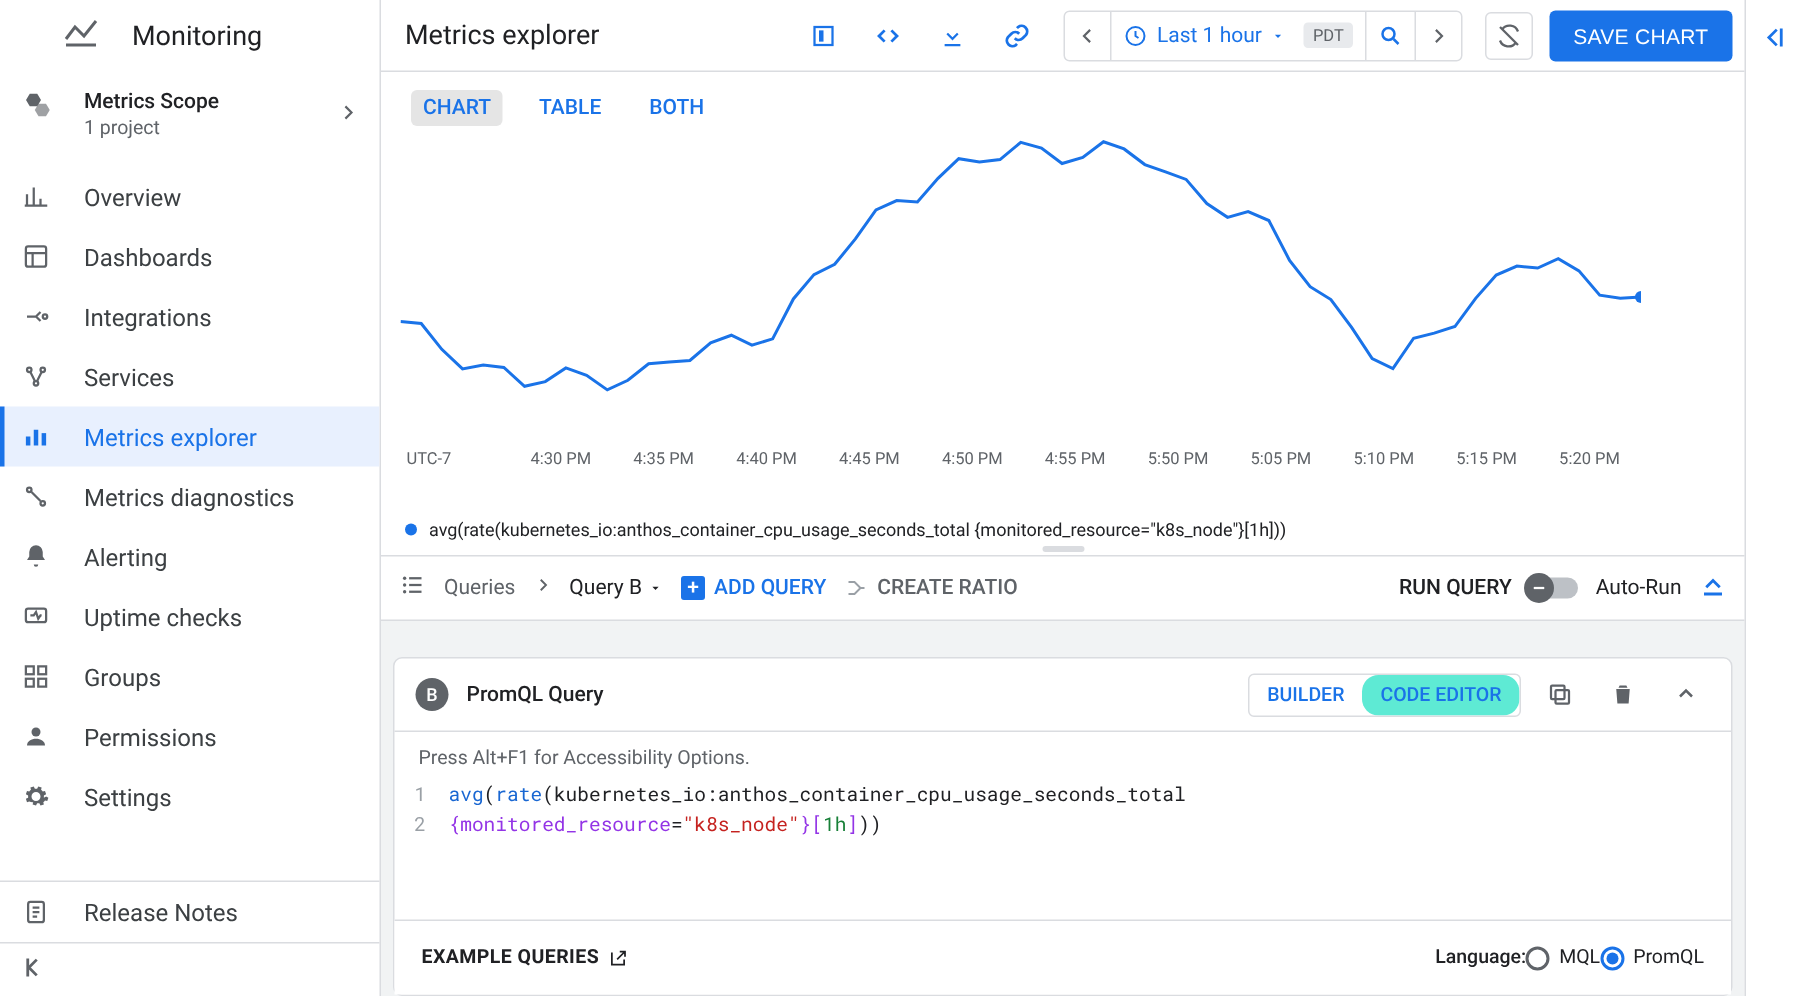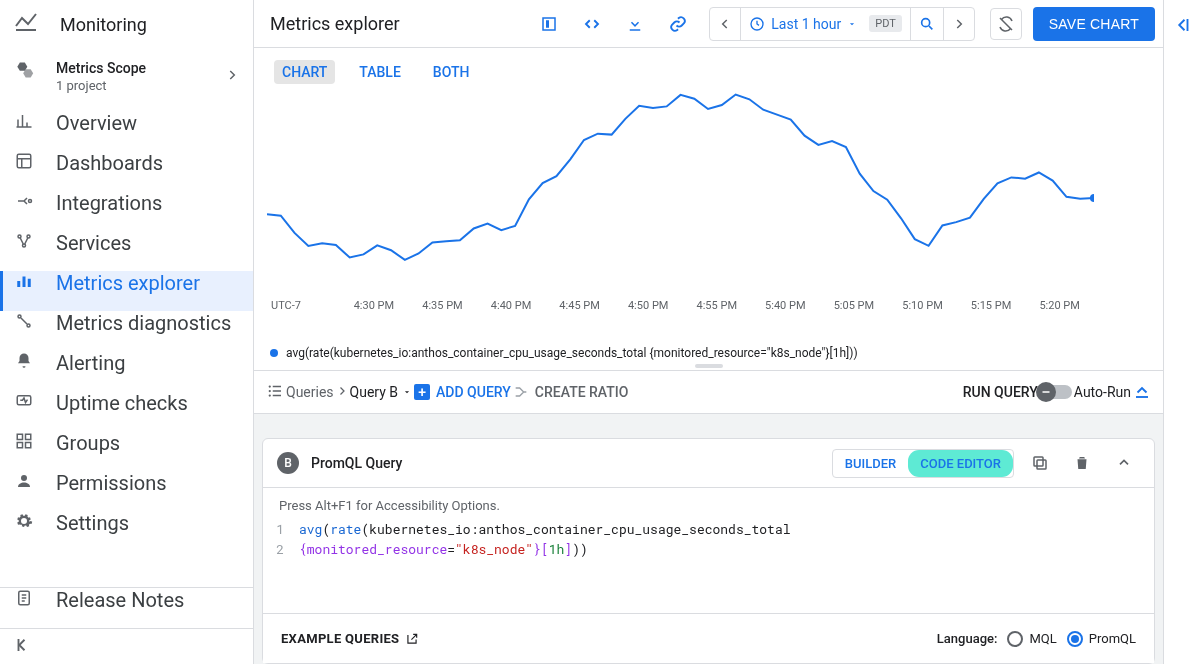--- a/index.html
+++ b/index.html
@@ -14,36 +14,36 @@
       background: #fff;
     }
     .sidebar {
       position: absolute; left: 0; top: 0; width: 254px; height: 100%;
       border-right: 1px solid #dadce0;
       display: flex; flex-direction: column;
     }
     .sidebar-header {
       display: flex; align-items: center; height: 48px;
       padding: 18px 14px; gap: 22px;
-      font-size: 18px; font-weight: 400;
+      font-size: 18px; font-weight: 400; margin-left: 28px;
     }
     .sidebar-logo svg { width: 24px; height: 24px; }
     .metrics-scope {
       display: flex; align-items: center; justify-content: space-between;
       padding: 12px 14px 12px 14px;
       cursor: pointer;
     }
     .scope-left { display: flex; gap: 22px; align-items: flex-start; }
     .scope-text-title { font-size: 14px; font-weight: 500; }
     .scope-text-sub { font-size: 13px; color: #5f6368; margin-top: 2px; }
     .nav-list { margin-top: 6px; flex: 1; overflow: auto; }
     .nav-item {
-      display: flex; gap: 22px;
+      display: flex; align-items: center; gap: 22px;
       padding: 0 14px; height: 40px;
-      font-size: 20px; color: #3c4043; cursor: pointer;
+      font-size: 16px; color: #3c4043; cursor: pointer;
     }
     .nav-item.active { color: #1a73e8; background: #e8f0fe; border-left: 3px solid #1a73e8; padding-left: 11px; }
     .nav-item .icon, .scope-left .icon { width: 20px; height: 20px; display:flex; align-items:center; justify-content:center; color:#5f6368; }
     .nav-item.active .icon { color: #1a73e8; }
     .sidebar-bottom { border-top: 1px solid #dadce0; }
     .sidebar-footer { border-top: 1px solid #dadce0; height: 36px; display:flex; align-items:center; padding:0 14px; }
 
     .main {
       position: absolute; left: 254px; top: 0; right: 38px; height: 100%;
       display: flex; flex-direction: column;
@@ -86,21 +86,21 @@
     .x-labels span:first-child { text-align:left; padding-left:4px; }
     .legend-row { display:flex; align-items:center; gap:8px; font-size:12px; padding: 30px 0 2px 4px; }
     .legend-dot { width:8px; height:8px; border-radius:50%; background:#1a73e8; }
     .grip { display:flex; justify-content:center; margin: 2px 0; }
     .grip-bar { width:28px; height:4px; background:#dadce0; border-radius:2px; }
 
     .query-bar {
       height:44px; border-top:1px solid #dadce0; border-bottom:1px solid #dadce0;
       display:flex; align-items:center; padding:0 12px; gap:14px; font-size:14px;
     }
-    .qb-left, .qb-right { display:flex; align-items:center; gap:2px; }
+    .qb-left, .qb-right { display:flex; align-items:center; gap:12px; }
     .qb-right { margin-left:auto; }
     .text-gray { color:#5f6368; }
     .blue-btn { color:#1a73e8; font-weight:500; display:flex; align-items:center; gap:6px; cursor:pointer; }
     .plus-square { width:16px; height:16px; background:#1a73e8; color:#fff; display:flex; align-items:center; justify-content:center; font-size:14px; border-radius:2px; }
     .toggle {
       width:32px; height:14px; background:#bdc1c6; border-radius:7px; position:relative; cursor:pointer;
     }
     .toggle-knob {
       width:20px; height:20px; border-radius:50%; background:#5f6368; position:absolute; top:-3px; left:-4px;
       display:flex; align-items:center; justify-content:center; color:#fff;
@@ -128,21 +128,21 @@
     .tok-key { color:#9334e6; }
     .tok-str { color:#c5221f; }
     .tok-brk { color:#9334e6; }
     .tok-num { color:#188038; }
     .plain-k { color:#202124; }
 
     .bottom-bar {
       height:50px; border-top:1px solid #dadce0; background:#fff;
       display:flex; align-items:center; padding:0 18px; justify-content:space-between; font-size:13px;
     }
-    .lang-right { display:flex; align-items:center; gap:10px; }
+    .lang-right { display:flex; align-items:center; }
     .radio { width:16px; height:16px; border:2px solid #5f6368; border-radius:50%; display:inline-flex; align-items:center; justify-content:center; }
     .radio.checked { border-color:#1a73e8; }
     .radio.checked::after { content:""; width:8px; height:8px; background:#1a73e8; border-radius:50%; }
 
     .right-rail {
       position:absolute; right:0; top:0; width:38px; height:100%; border-left:1px solid #dadce0;
       display:flex; justify-content:center; padding-top:16px;
     }
     .chev { width:14px; height:14px; }
     .bold-label { font-weight:700; font-size:13px; letter-spacing:.3px; }
@@ -386,21 +386,21 @@
         </svg>
       </div>
       <div class="x-labels" id="x-labels">
           <span>UTC-7</span>
           <span>4:30 PM</span>
           <span>4:35 PM</span>
           <span>4:40 PM</span>
           <span>4:45 PM</span>
           <span>4:50 PM</span>
           <span>4:55 PM</span>
-          <span>5:40 PM</span>
+          <span>5:50 PM</span>
           <span>5:05 PM</span>
           <span>5:10 PM</span>
           <span>5:15 PM</span>
           <span>5:20 PM</span>
         </div>
     </div>
     <div class="legend-row">
       <span class="legend-dot"></span>
       <span>avg(rate(kubernetes_io:anthos_container_cpu_usage_seconds_total {monitored_resource="k8s_node"}[1h]))</span>
     </div>

